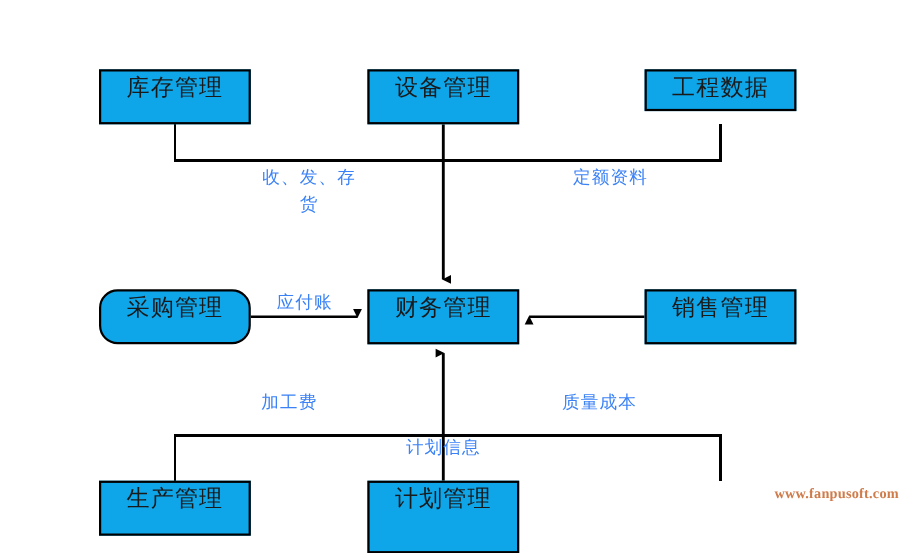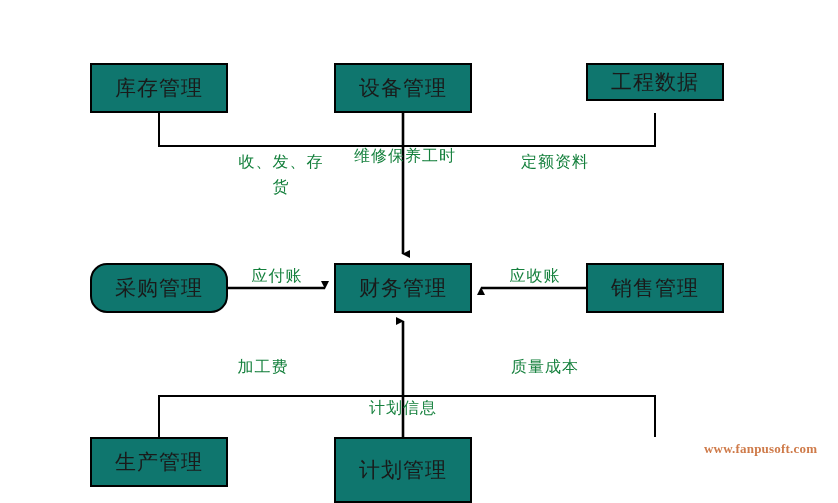--- a/index.html
+++ b/index.html
@@ -21,34 +21,34 @@
     position: absolute;
     left: 0;
     top: 0;
     width: 838px;
     height: 503px;
   }
   .node {
     position: absolute;
     box-sizing: border-box;
     border: 2px solid #000000;
-    background: #0f766e;
+    background: #0ea5e9;
     display: flex;
-    align-items: center;
+    align-items: flex-start;
     justify-content: center;
     font-size: 21px;
     letter-spacing: 1px;
     color: #1a1a1a;
     font-family: Liberation Mono, monospace;
     z-index: 3;
   }
   .edge-label {
     position: absolute;
     font-size: 16px;
-    color: #15803d;
+    color: #3b82f6;
     letter-spacing: 1px;
     white-space: pre;
     text-align: center;
     line-height: 1.5;
     z-index: 4;
     font-family: "Liberation Serif", "DejaVu Serif", serif;
   }
   .edge-label.two-line {
     line-height: 1.55;
   }
@@ -170,27 +170,25 @@
   </div>
 
   <div class="node" style="left:334px; top:437px; width:138px; height:66px;">
     <span>计划管理</span>
   </div>
 
 
   <div class="edge-label two-line" style="left:226px; top:150px; width:110px;">收、发、存
 货</div>
 
-  <div class="edge-label" style="left:340px; top:144px; width:130px;">维修保养工时</div>
 
   <div class="edge-label" style="left:505px; top:150px; width:100px;">定额资料</div>
 
   <div class="edge-label" style="left:232px; top:264px; width:90px;">应付账</div>
 
-  <div class="edge-label" style="left:490px; top:264px; width:90px;">应收账</div>
 
   <div class="edge-label" style="left:218px; top:355px; width:90px;">加工费</div>
 
   <div class="edge-label" style="left:490px; top:355px; width:110px;">质量成本</div>
 
   <div class="edge-label" style="left:343px; top:396px; width:120px;">计划信息</div>
 
   <div id="watermark">
     <div class="wm-url">www.fanpusoft.com</div>
   </div>

